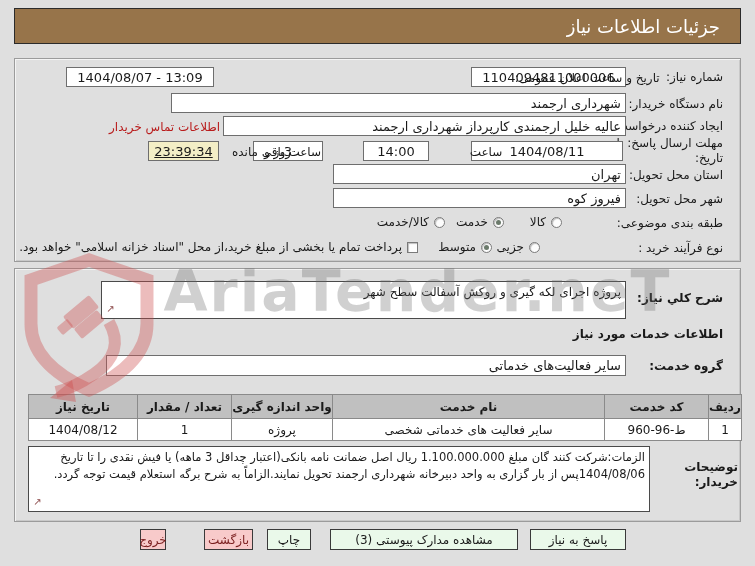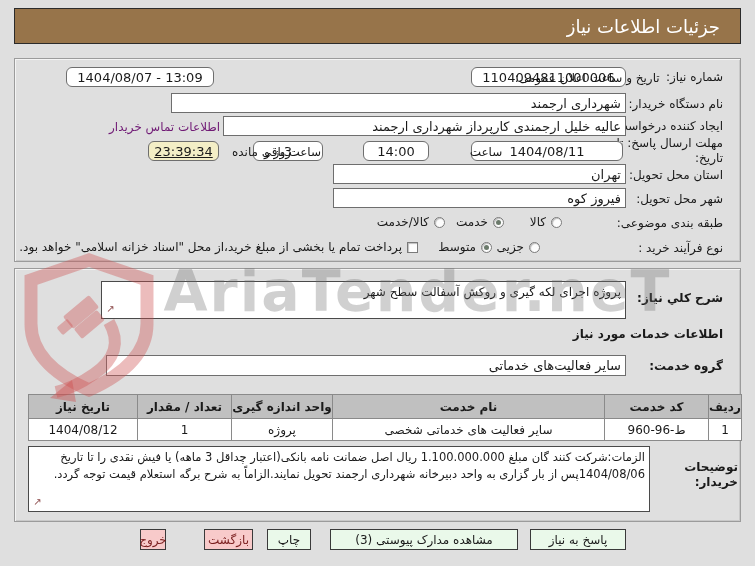--- a/index.html
+++ b/index.html
@@ -26,23 +26,23 @@
   }
   .lbl { position:absolute; line-height:1.25; white-space:nowrap; }
   .lbl.bold { font-weight:bold; }
   .field {
     position:absolute; background:#ffffff; border:1px solid #6e6e6e;
     font-size:13px; display:flex; align-items:center; overflow:hidden;
     padding:0 4px;
   }
   .field.center { justify-content:center; }
   .field.rtl-text { justify-content:flex-start;padding-left:48px; }
-  .field.ltr { direction:ltr;border-radius:6px; }
+  .field.ltr { direction:ltr; }
   .field.hl { background:#f3eec6; }
-  .link { position:absolute; color:#701a75; cursor:pointer; white-space:nowrap; }
+  .link { position:absolute; color:#b91c1c; cursor:pointer; white-space:nowrap; }
   
   .opt { position:absolute; display:flex; align-items:center; gap:5px; flex-direction:row; }
   .radio {
     width:11px; height:11px; border-radius:50%;
     border:1px solid #7a7a7a; background:#fdfdfd; position:relative; flex:0 0 auto;
     box-shadow:inset 1px 1px 1px rgba(0,0,0,.25);
   }
   .radio.checked::after {
     content:""; position:absolute; left:2px; top:2px; width:5px; height:5px;
     border-radius:50%; background:#6b7a6b;

